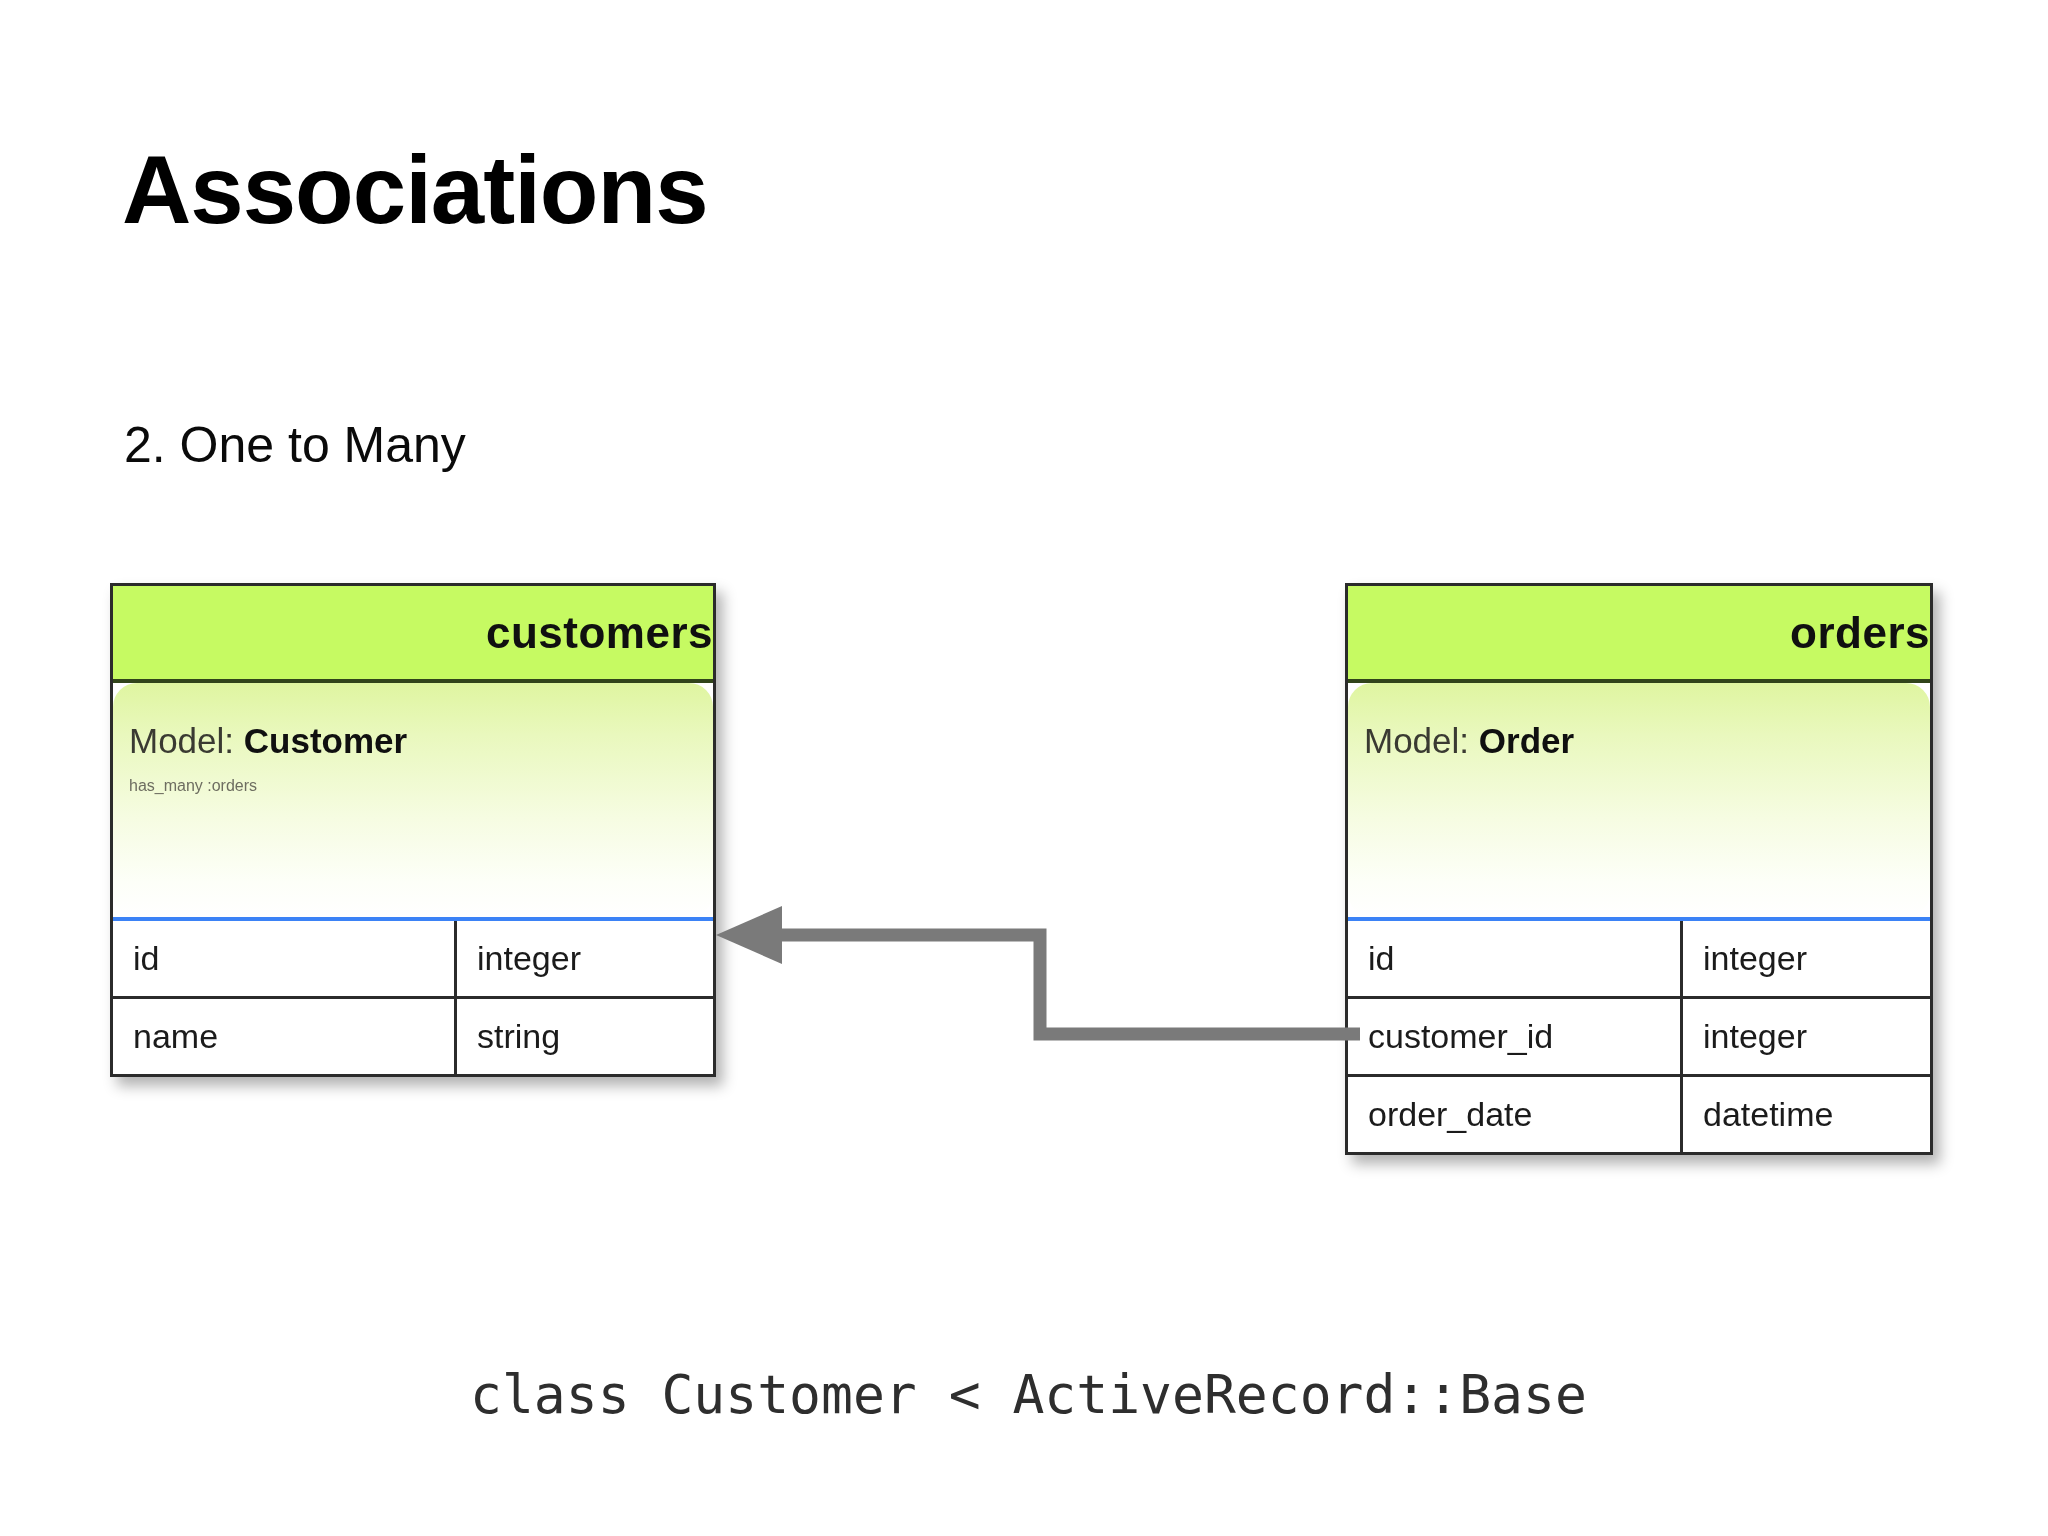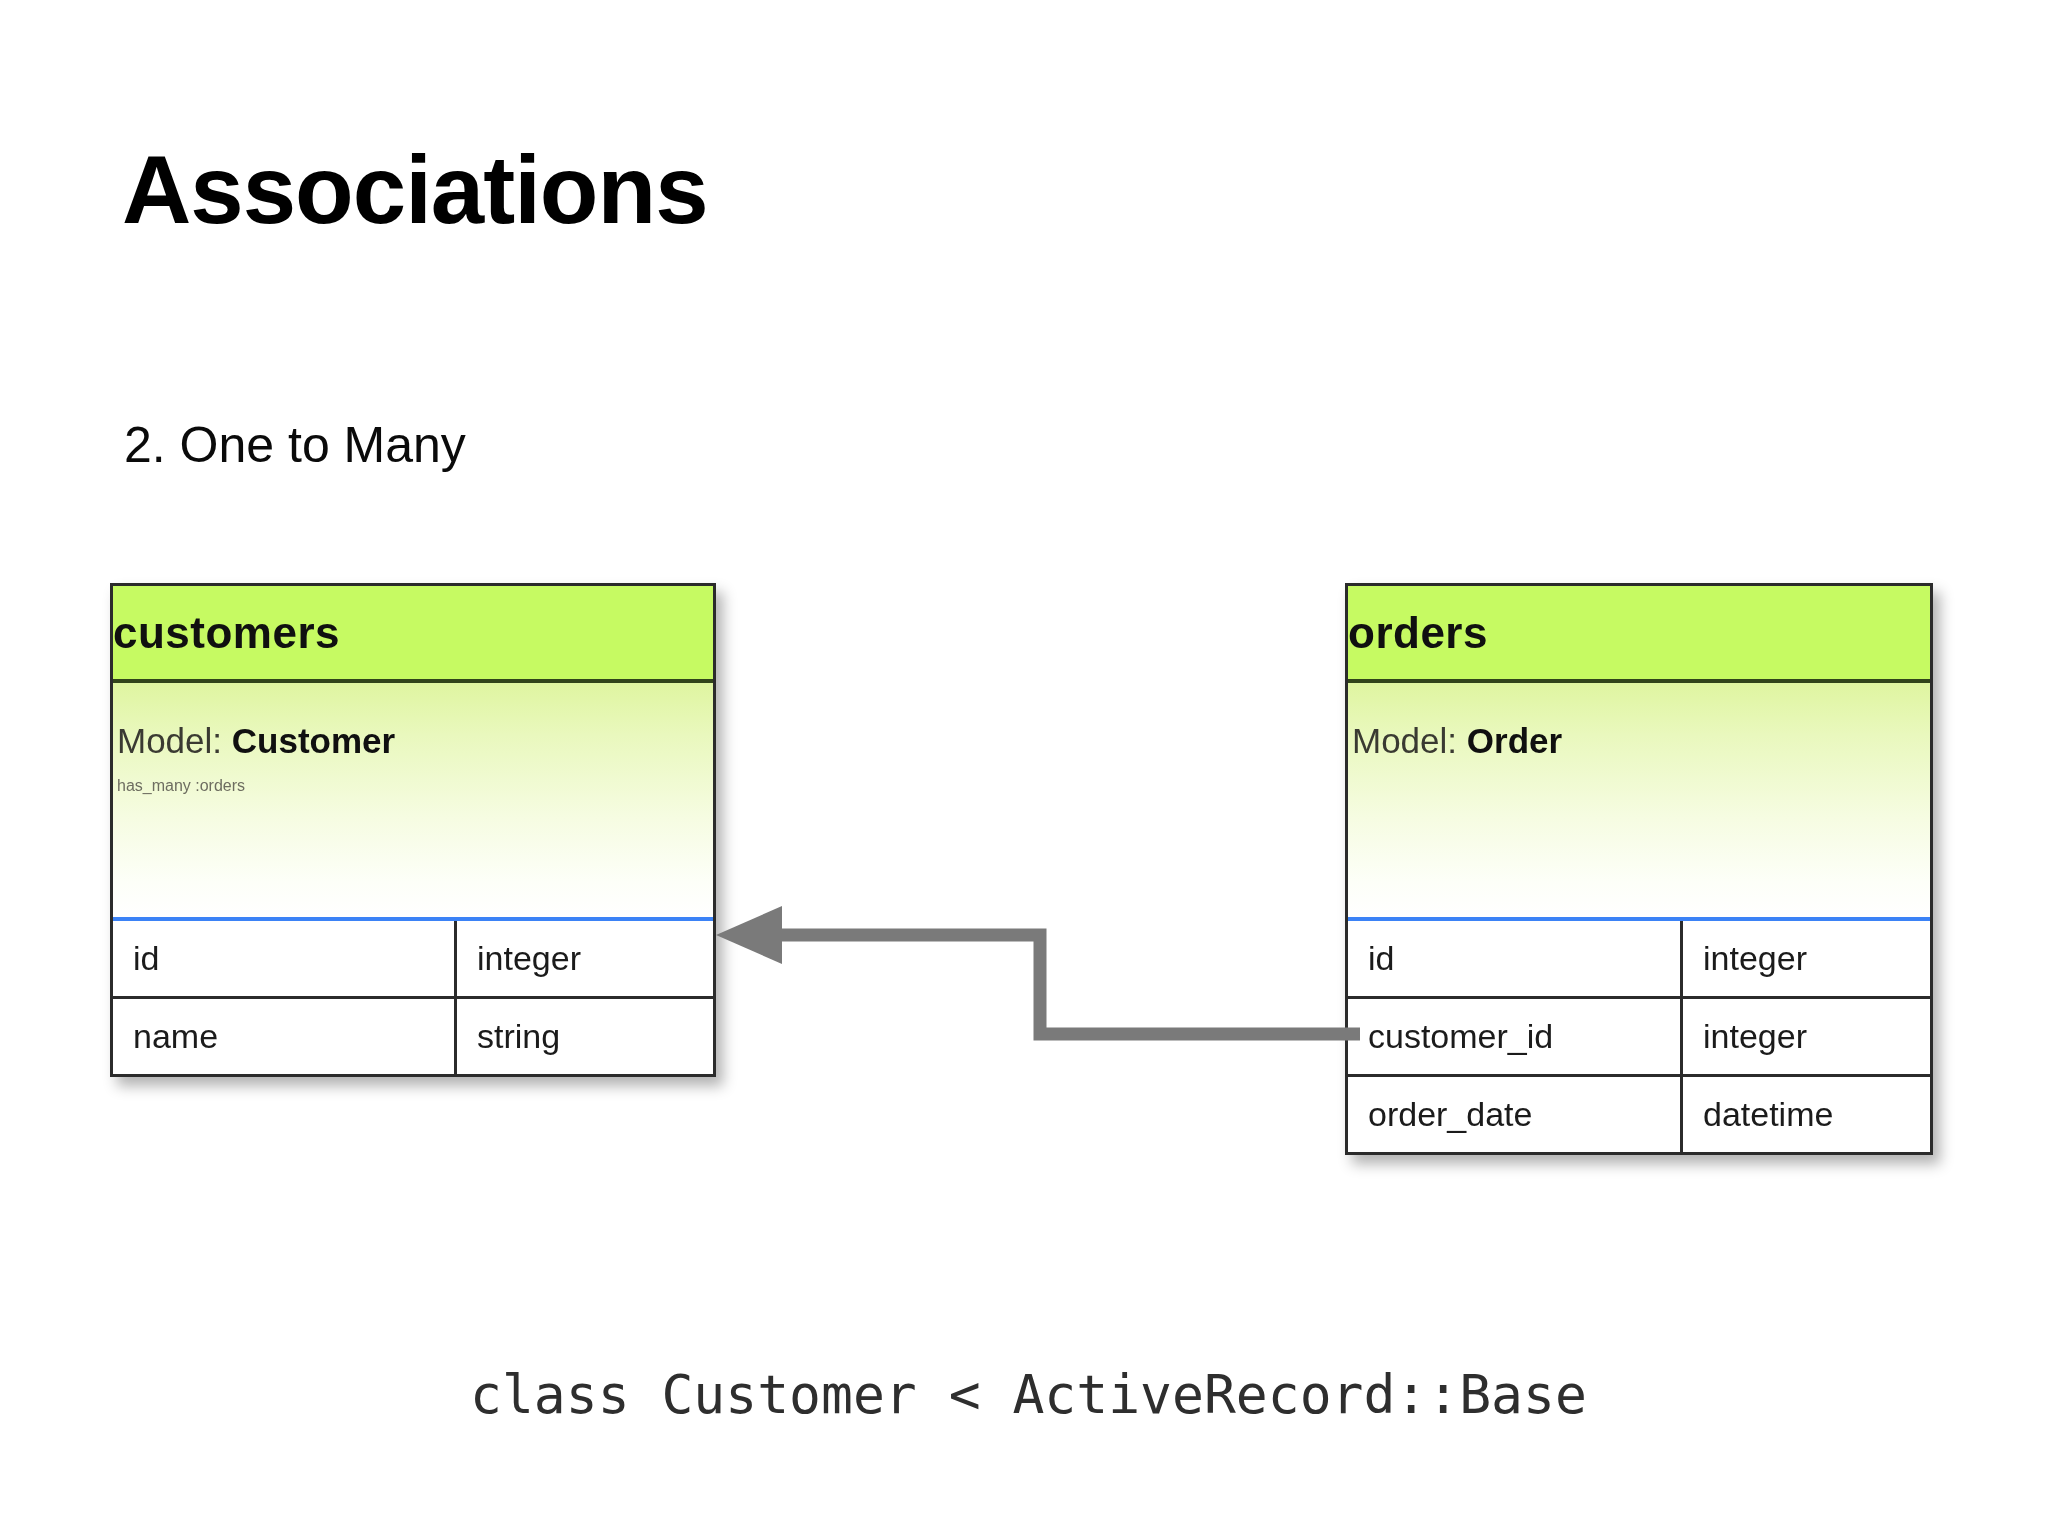--- a/index.html
+++ b/index.html
@@ -54,34 +54,35 @@
     background: #ffffff;
     box-shadow: 7px 9px 13px rgba(0,0,0,0.30);
   }
   .er-header {
     box-sizing: border-box;
     height: 97px;
     background: #c6fa62;
     border-bottom: 4px solid #31441a;
     display: flex;
     align-items: center;
-    justify-content: flex-start;
+    justify-content: flex-end;
   }
   .er-header-label {
     font-size: 44px;
     font-weight: bold;
     color: #101010;
     letter-spacing: 0.5px;
   }
   .er-body {
     box-sizing: border-box;
     height: 234px;
     background: linear-gradient(to bottom, #dff5a0 0%, #e9f8bd 22%, #f6fce2 58%, #fdfff8 85%, #ffffff 100%);
-    padding: 38px 0 0 4px;
+    padding: 38px 0 0 16px;
     position: relative;
+    border-radius: 24px;
   }
   .er-model-line {
     font-size: 35px;
     color: #3a3a32;
     white-space: nowrap;
   }
   .er-model-line .model-name {
     font-weight: bold;
     color: #101010;
   }

